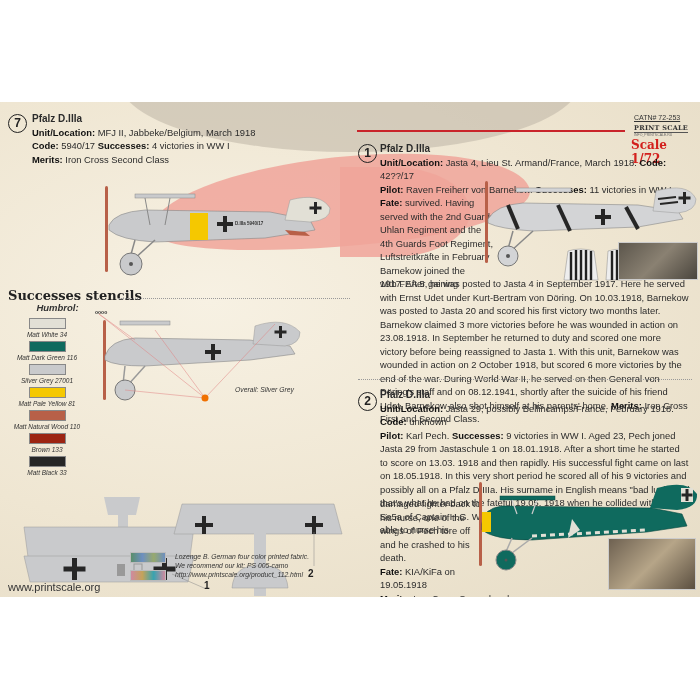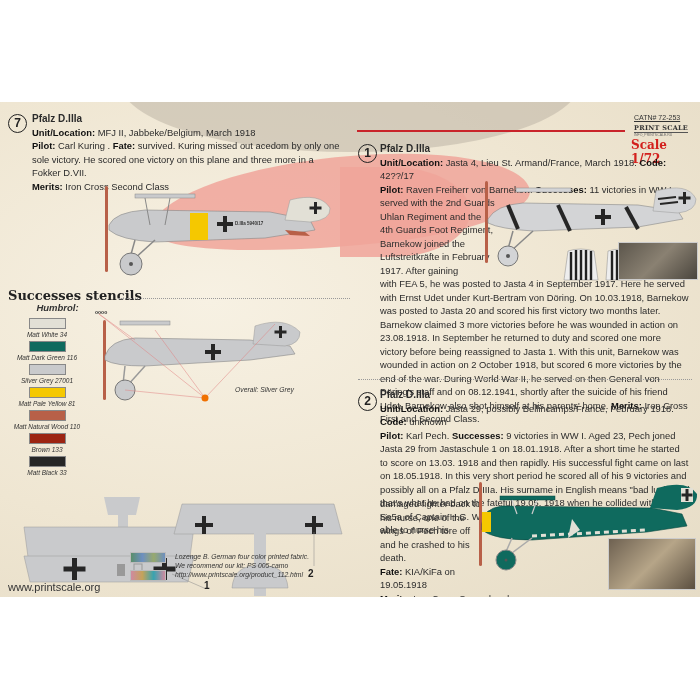--- a/index.html
+++ b/index.html
@@ -62,21 +62,21 @@
   <div class="title-line"></div>
   <div class="catn">CATN# 72-253</div>
   <div class="brand">PRINT SCALE</div>
   <div class="brand-sub">INFO_PRINTSCALE.RU</div>
   <div class="scale">Scale 1/72</div>
 
   <div class="circle-num" style="left:8px;top:12px;">7</div>
   <div class="entry" style="left:32px;top:10px;width:310px;">
     <div class="t">Pfalz D.IIIa</div>
     <div><b>Unit/Location:</b> <span>MFJ II, Jabbeke/Belgium, March 1918</span></div>
-    <div><b>Pilot:</b> <span>Carl Kuring .</span> <b>Fate:</b> <span>survived. Kuring missed out acedom by only one sole victory. He scored one victory on this plane and three more in a Fokker D.VII.</span></div>
+    <div><b>Code:</b> <span>5940/17</span> <b>Successes:</b> <span>4 victories in WW I</span></div>
     <div><b>Merits:</b> <span>Iron Cross Second Class</span></div>
   </div>
 
   <svg style="left:95px;top:78px;" width="250" height="100" viewBox="0 0 250 100">
     <rect x="10" y="6" width="3" height="86" rx="1.5" fill="#b86048"></rect>
     <path d="M14 45 Q20 32 50 30 L175 32 L215 40 L220 50 L170 58 L60 62 Q25 60 14 50 Z" fill="#c9cacc" stroke="#888" stroke-width=".6"></path>
     <rect x="95" y="33" width="18" height="27" fill="#f5c800"></rect>
     <path d="M195 20 Q225 12 235 28 Q236 40 215 42 L190 40 Z" fill="#e2e0d6" stroke="#999" stroke-width=".5"></path>
     <g fill="#262626">
         <rect x="219" y="22" width="3" height="12"></rect>
@@ -95,25 +95,26 @@
     <circle cx="36" cy="84" r="11" fill="#c9cacc" stroke="#777" stroke-width="1"></circle>
       <circle cx="36" cy="84" r="2" fill="#555"></circle>
     <path d="M190 50 L210 52 L215 56 L195 55 Z" fill="#b86048"></path>
   </svg>
 
   <div class="circle-num" style="left:358px;top:42px;">1</div>
   <div class="entry" style="left:380px;top:40px;width:305px;">
     <div class="t">Pfalz D.IIIa</div>
     <div><b>Unit/Location:</b> <span>Jasta 4, Lieu St. Armand/France, March 1918.</span> <b>Code:</b> <span>42??/17</span></div>
     <div><b>Pilot:</b> <span>Raven Freiherr von Barnekow.</span> <b>Successes:</b> <span>11 victories in WW I.</span></div>
+    <div><b>Fate:</b> <span>survived. Having</span></div>
     <div>served with the 2nd Guards</div>
     <div>Uhlan Regiment and the</div>
     <div>4th Guards Foot Regiment,</div>
+    <div>Luftstreitkräfte in February</div>
     <div>Barnekow joined the</div>
-    <div>Luftstreitkräfte in February</div>
     <div>1917. After gaining</div>
   </div>
   <div class="entry" style="left:380px;top:175px;width:310px;">
     <span>with FEA 5, he was posted to Jasta 4 in September 1917. Here he served with Ernst Udet under Kurt-Bertram von Döring. On 10.03.1918, Barnekow was posted to Jasta 20 and scored his first victory two months later. Barnekow claimed 3 more victories before he was wounded in action on 23.08.1918. In September he returned to duty and scored one more victory before being reassigned to Jasta 1. With this unit, Barnekow was wounded in action on 2 October 1918, but scored 6 more victories by the end of the war. During World War II, he served on then General von Döring's staff and on 08.12.1941, shortly after the suicide of his friend Udet, Barnekow also shot himself at his parents' home.</span>
     <b>Merits:</b> <span>Iron Cross First and Second Class.</span>
   </div>
 
   <svg style="left:478px;top:75px;" width="222" height="95" viewBox="0 0 222 95">
     <rect x="7" y="4" width="3" height="82" rx="1.5" fill="#b86048"></rect>
     <path d="M10 42 Q18 28 45 26 L160 28 L200 34 L205 42 L160 50 L55 54 Q22 52 10 46 Z" fill="#d3d4d6" stroke="#888" stroke-width=".6"></path>

